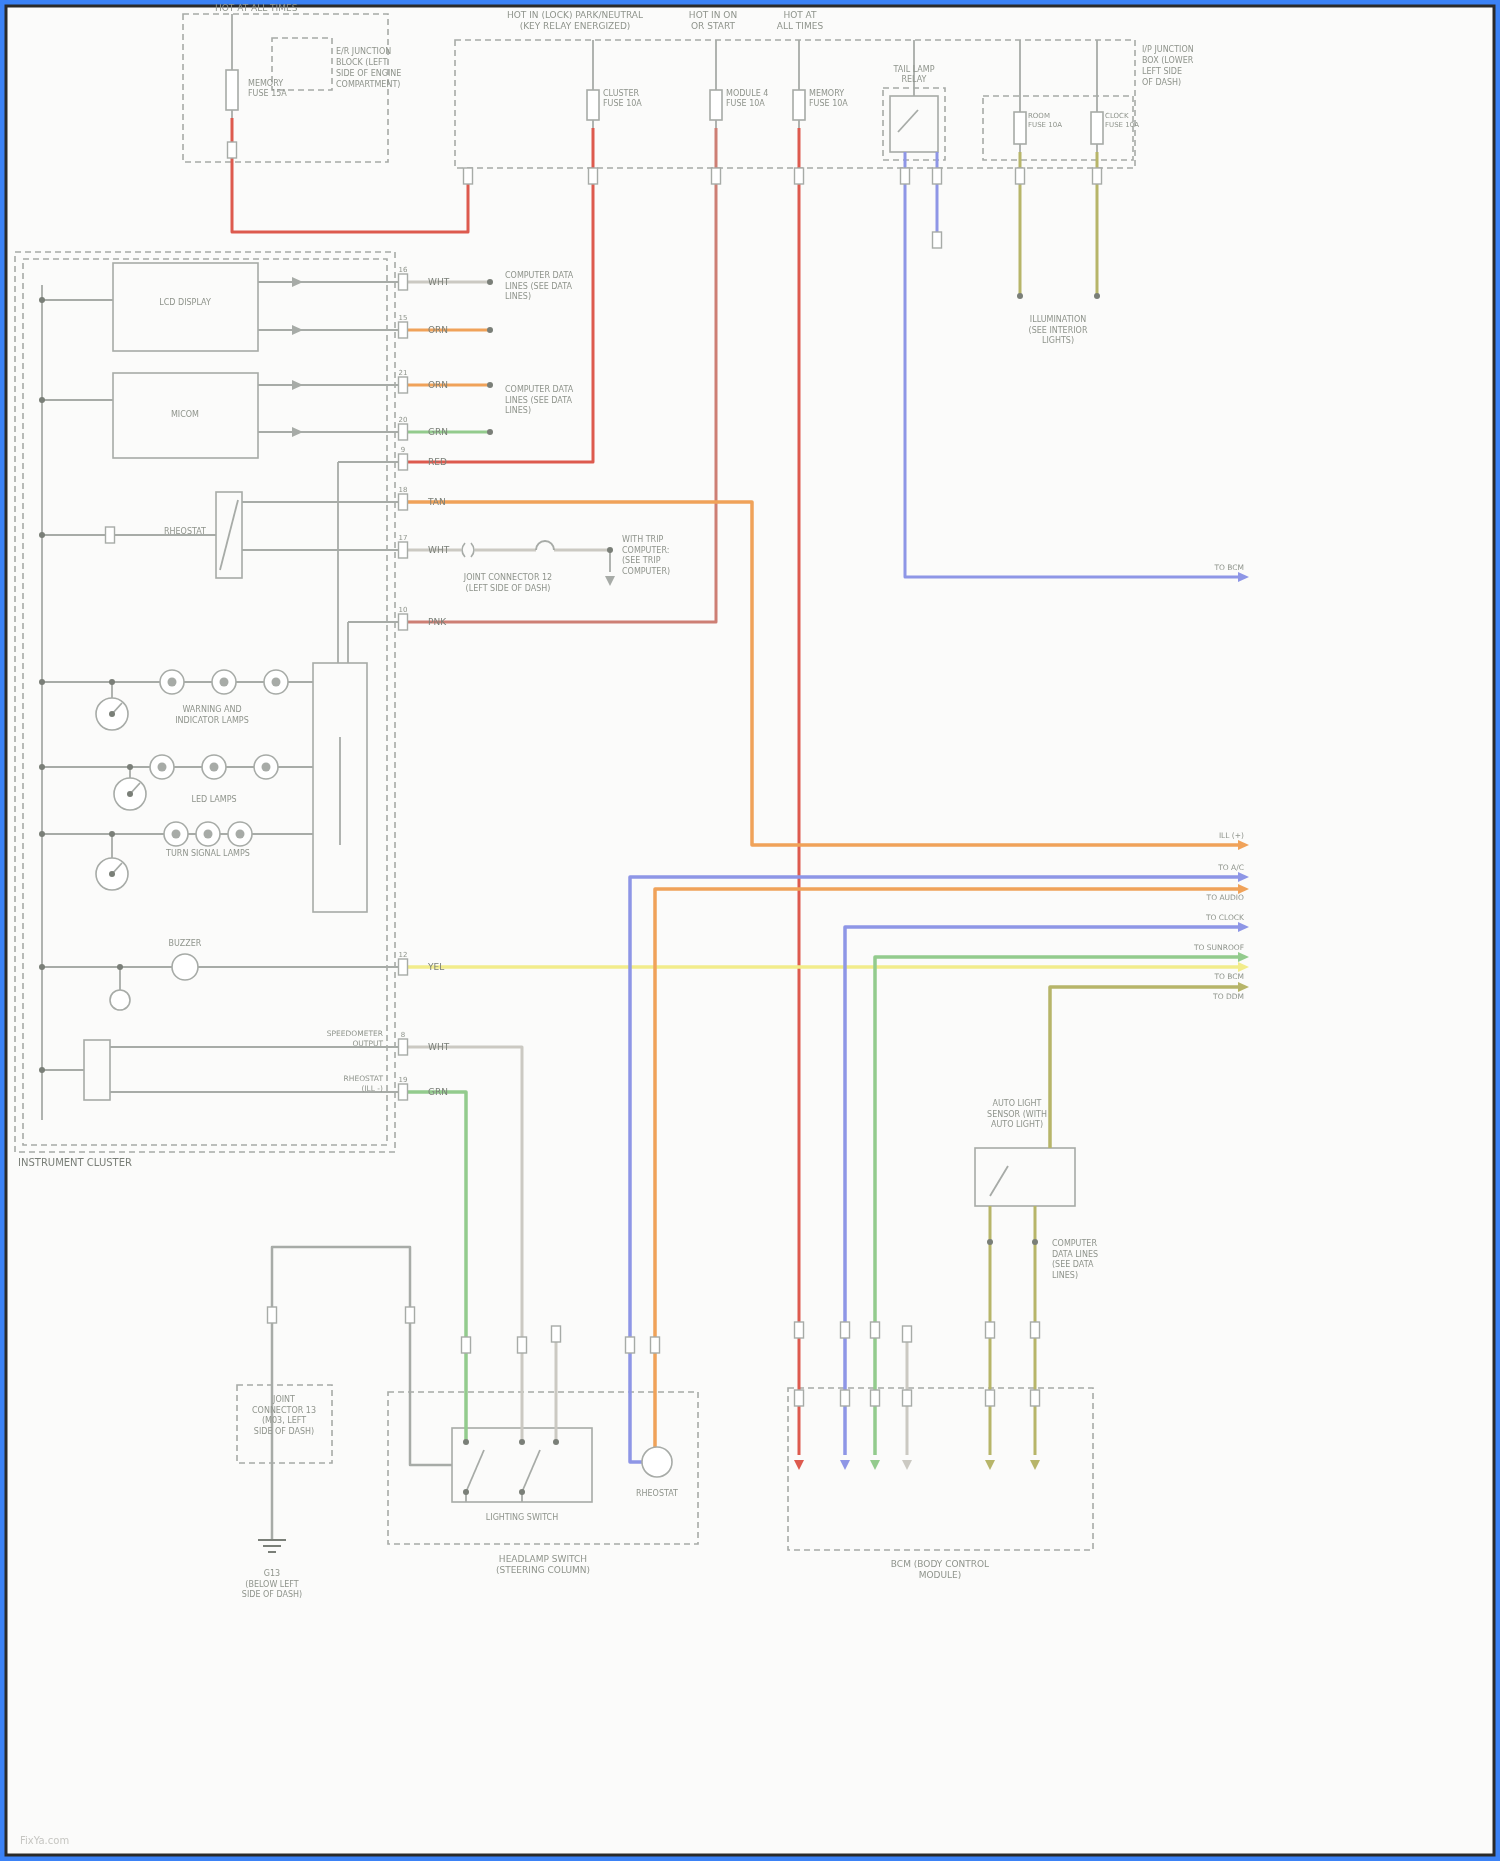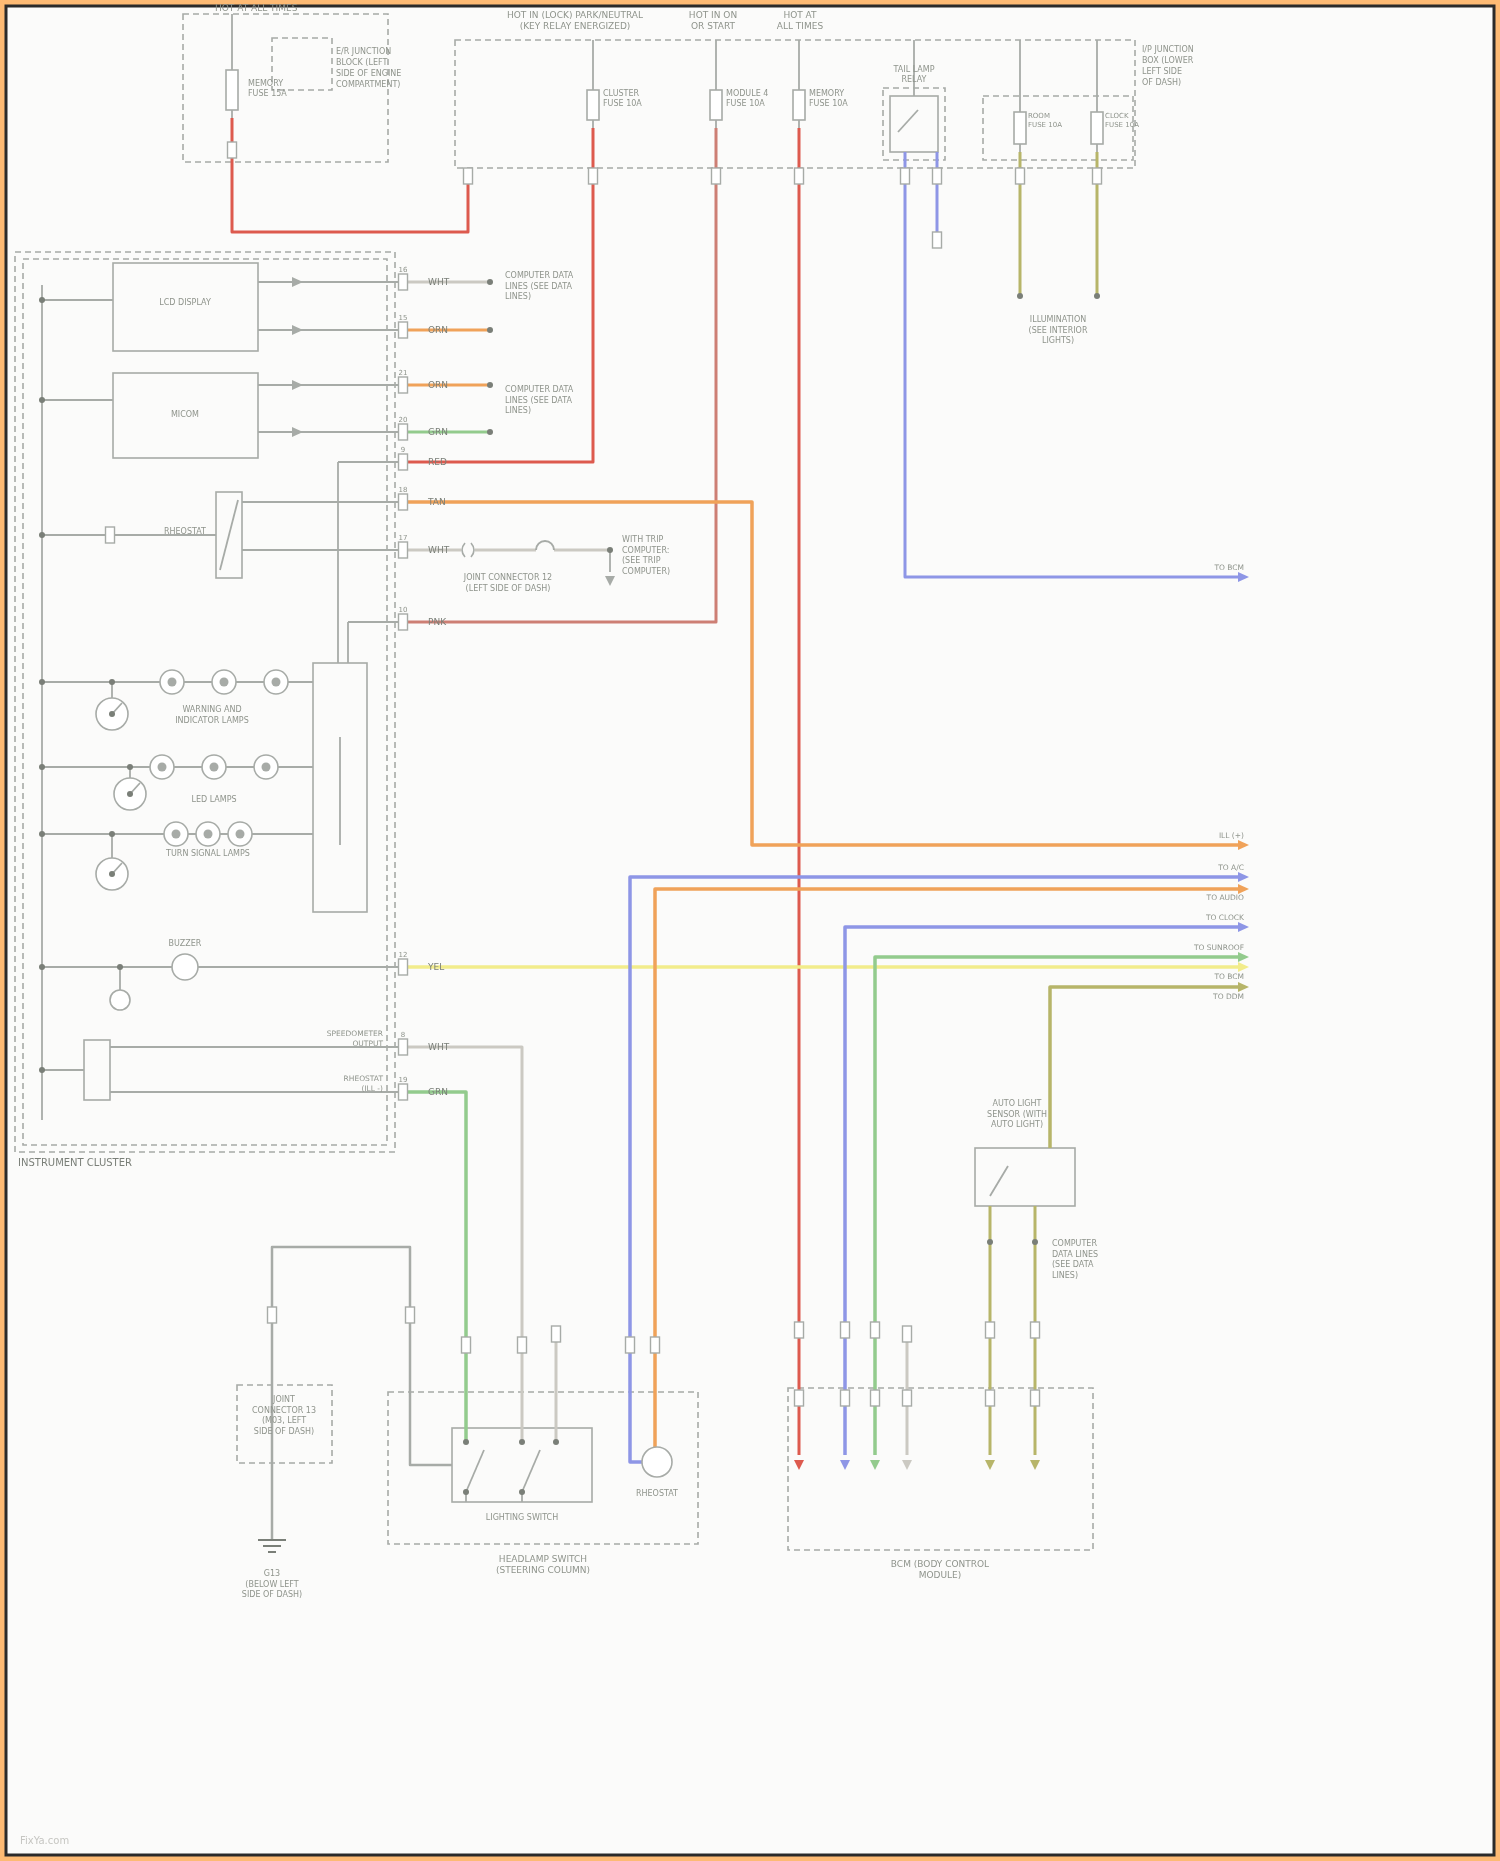--- a/index.html
+++ b/index.html
@@ -1,17 +1,17 @@
 <!DOCTYPE html>
 <html><head>
 <meta charset="utf-8">
 <title>Diagram</title>
 <style>
   html,body{margin:0;padding:0;background:#ffffff;}
-  .page{position:relative;width:1500px;height:1861px;background:#fdba74;overflow:hidden;
+  .page{position:relative;width:1500px;height:1861px;background:#3b82f6;overflow:hidden;
         font-family:"DejaVu Sans", sans-serif;}
   svg{position:absolute;left:0;top:0;}
   svg text{font-family:"DejaVu Sans", sans-serif;}
 </style>
 </head>
 <body>
 
 <div class="page">
   <svg id="diagram-svg" width="1500" height="1861" viewBox="0 0 1500 1861">
       <rect x="6" y="6" width="1488" height="1849" fill="#fbfbfa" stroke="#2a2a2a" stroke-width="3"></rect>

